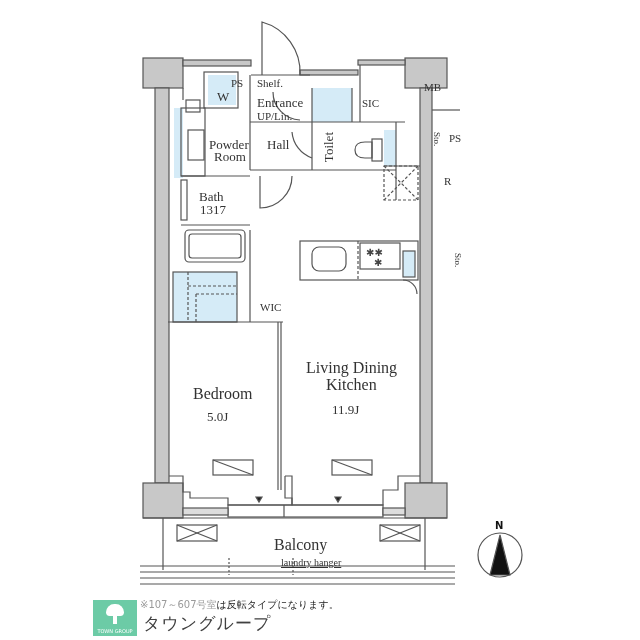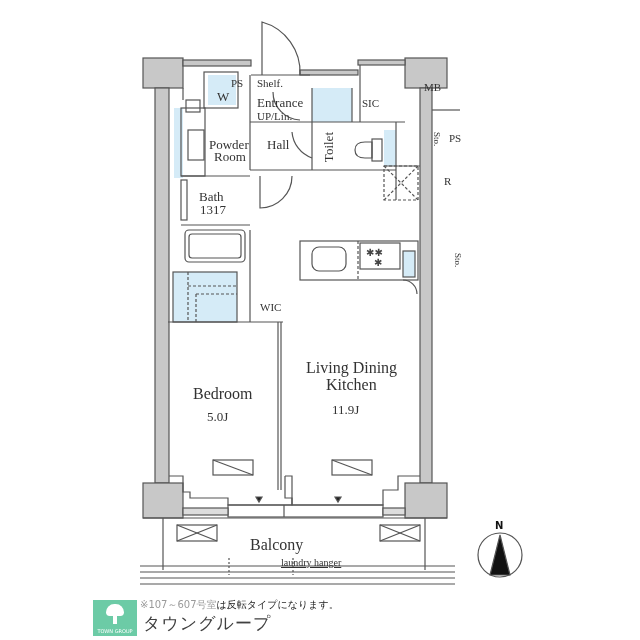--- a/index.html
+++ b/index.html
@@ -151,21 +151,21 @@
 <div class="lbl sm" style="left:396px;top:176px;">R</div>
 <div class="lbl md" style="left:199px;top:190px;">Bath</div>
 <div class="lbl md" style="left:200px;top:203px;">1317</div>
 <div class="lbl sm vert" style="left:405px;top:253px;font-size:9px;">Sto.</div>
 <div class="lbl sm" style="left:212px;top:302px;">WIC</div>
 <div class="lbl lg" style="left:193px;top:386px;">Bedroom</div>
 <div class="lbl xl" style="left:207px;top:410px;">5.0J</div>
 <div class="lbl lg" style="left:306px;top:360px;">Living Dining</div>
 <div class="lbl lg" style="left:326px;top:377px;">Kitchen</div>
 <div class="lbl xl" style="left:332px;top:403px;">11.9J</div>
-<div class="lbl lg" style="left:250px;top:537px;">Balcony</div>
+<div class="lbl lg" style="left:274px;top:537px;">Balcony</div>
 <div class="lbl sm" style="left:233px;top:558px;font-size:10px;text-decoration:underline;">laundry hanger</div>
 
 <div class="north">N</div>
 <div></div>
 
 <div class="logo">
   <div style="position:absolute;left:13px;top:4px;width:18px;height:12px;background:#fff;border-radius:9px 9px 4px 4px;"></div>
   <div style="position:absolute;left:20px;top:15px;width:4px;height:9px;background:#fff;"></div>
   <div class="logo-text">TOWN GROUP</div>
 </div>

